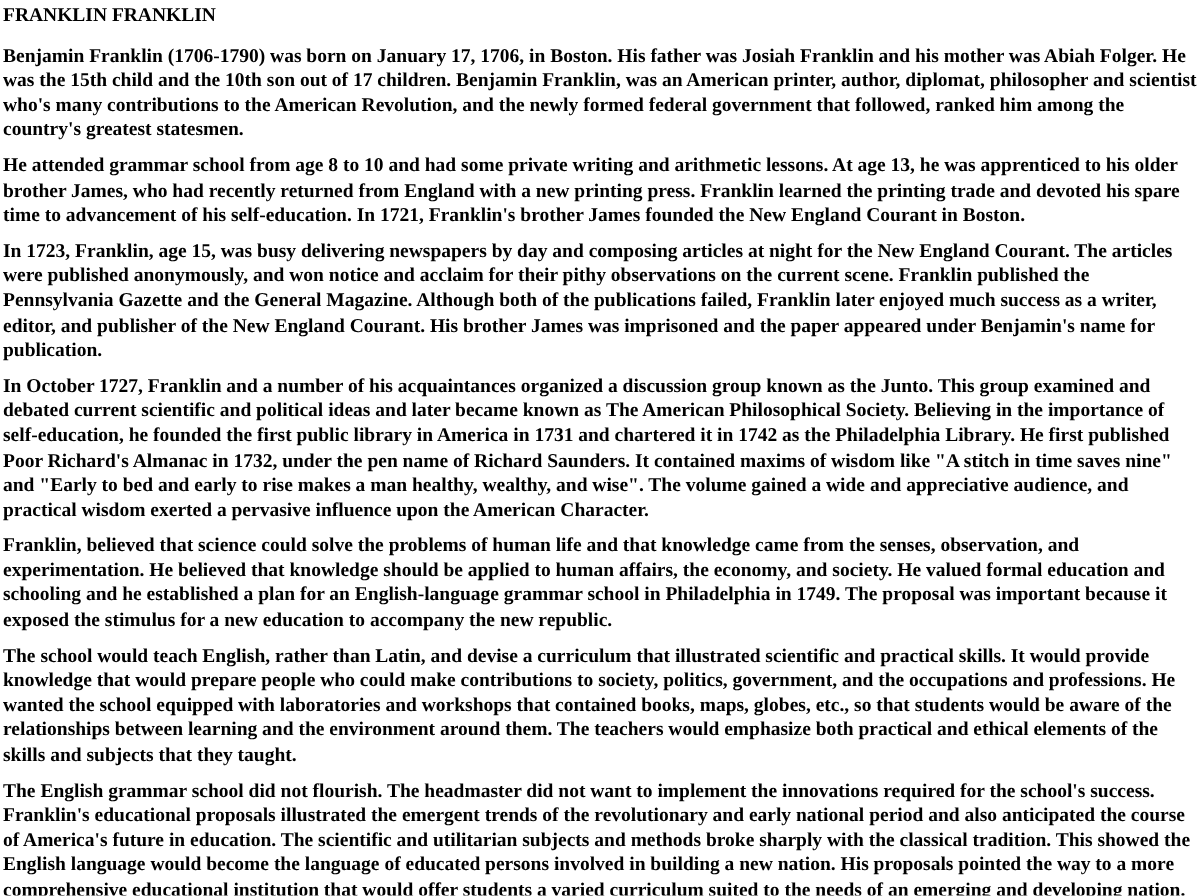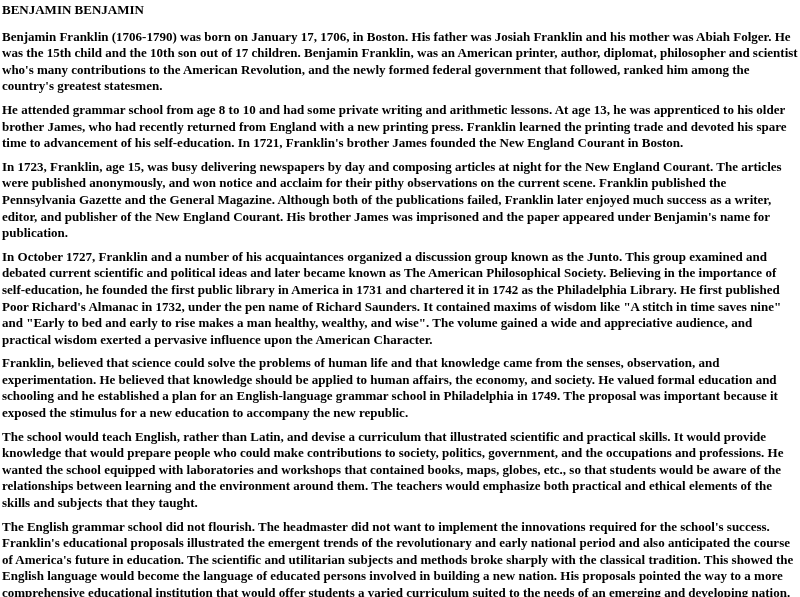--- a/index.html
+++ b/index.html
@@ -31,21 +31,21 @@
     margin: 7px 0;
   }
   .page p:last-child {
     margin-bottom: 0;
   }
 </style>
 </head>
 <body>
 
 <div class="page">
-  <div class="page-title">BENJAMIN BENJAMIN</div>
+  <div class="page-title">FRANKLIN FRANKLIN</div>
 
   <p>Benjamin Franklin (1706-1790) was born on January 17, 1706, in Boston. His father was Josiah Franklin and his mother was Abiah Folger. He was the 15th child and the 10th son out of 17 children. Benjamin Franklin, was an American printer, author, diplomat, philosopher and scientist who's many contributions to the American Revolution, and the newly formed federal government that followed, ranked him among the country's greatest statesmen.</p>
 
   <p>He attended grammar school from age 8 to 10 and had some private writing and arithmetic lessons. At age 13, he was apprenticed to his older brother James, who had recently returned from England with a new printing press. Franklin learned the printing trade and devoted his spare time to advancement of his self-education. In 1721, Franklin's brother James founded the New England Courant in Boston.</p>
 
   <p>In 1723, Franklin, age 15, was busy delivering newspapers by day and composing articles at night for the New England Courant. The articles were published anonymously, and won notice and acclaim for their pithy observations on the current scene. Franklin published the Pennsylvania Gazette and the General Magazine. Although both of the publications failed, Franklin later enjoyed much success as a writer, editor, and publisher of the New England Courant. His brother James was imprisoned and the paper appeared under Benjamin's name for publication.</p>
 
   <p>In October 1727, Franklin and a number of his acquaintances organized a discussion group known as the Junto. This group examined and debated current scientific and political ideas and later became known as The American Philosophical Society. Believing in the importance of self-education, he founded the first public library in America in 1731 and chartered it in 1742 as the Philadelphia Library. He first published Poor Richard's Almanac in 1732, under the pen name of Richard Saunders. It contained maxims of wisdom like "A stitch in time saves nine" and "Early to bed and early to rise makes a man healthy, wealthy, and wise". The volume gained a wide and appreciative audience, and practical wisdom exerted a pervasive influence upon the American Character.</p>
 
   <p>Franklin, believed that science could solve the problems of human life and that knowledge came from the senses, observation, and experimentation. He believed that knowledge should be applied to human affairs, the economy, and society. He valued formal education and schooling and he established a plan for an English-language grammar school in Philadelphia in 1749. The proposal was important because it exposed the stimulus for a new education to accompany the new republic.</p>

